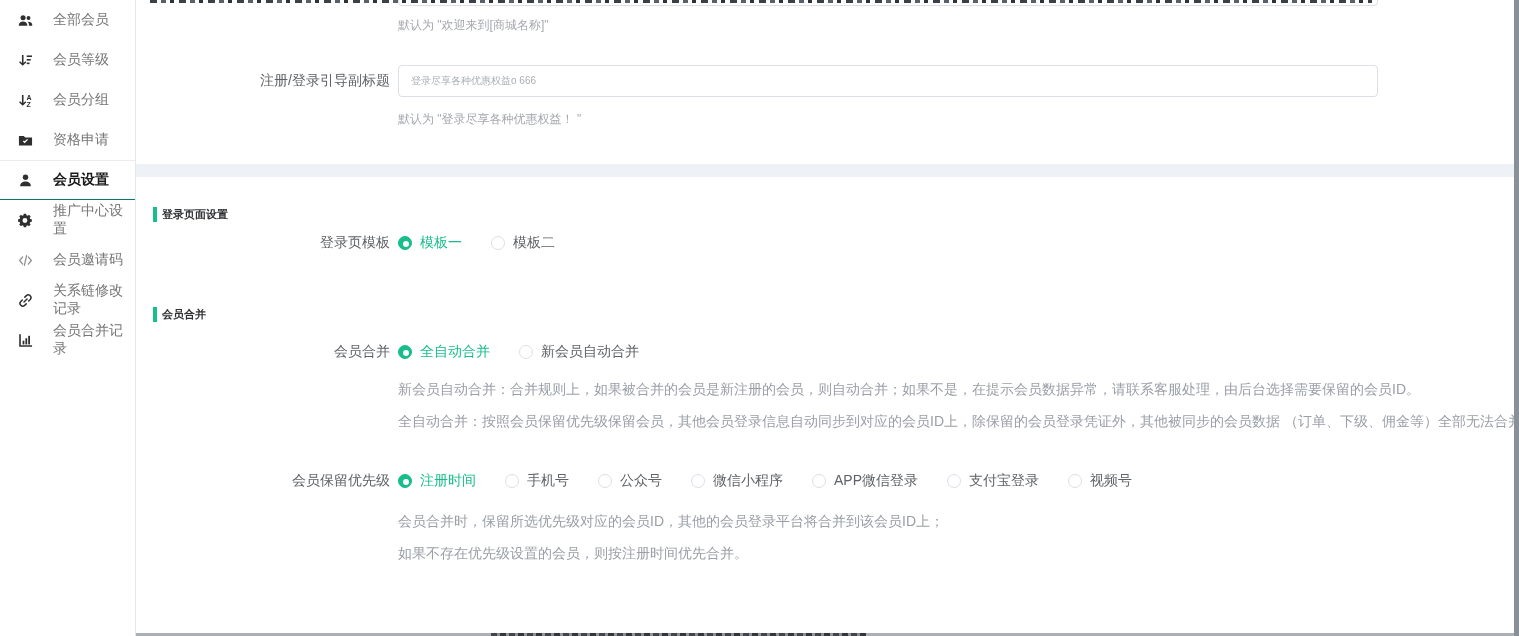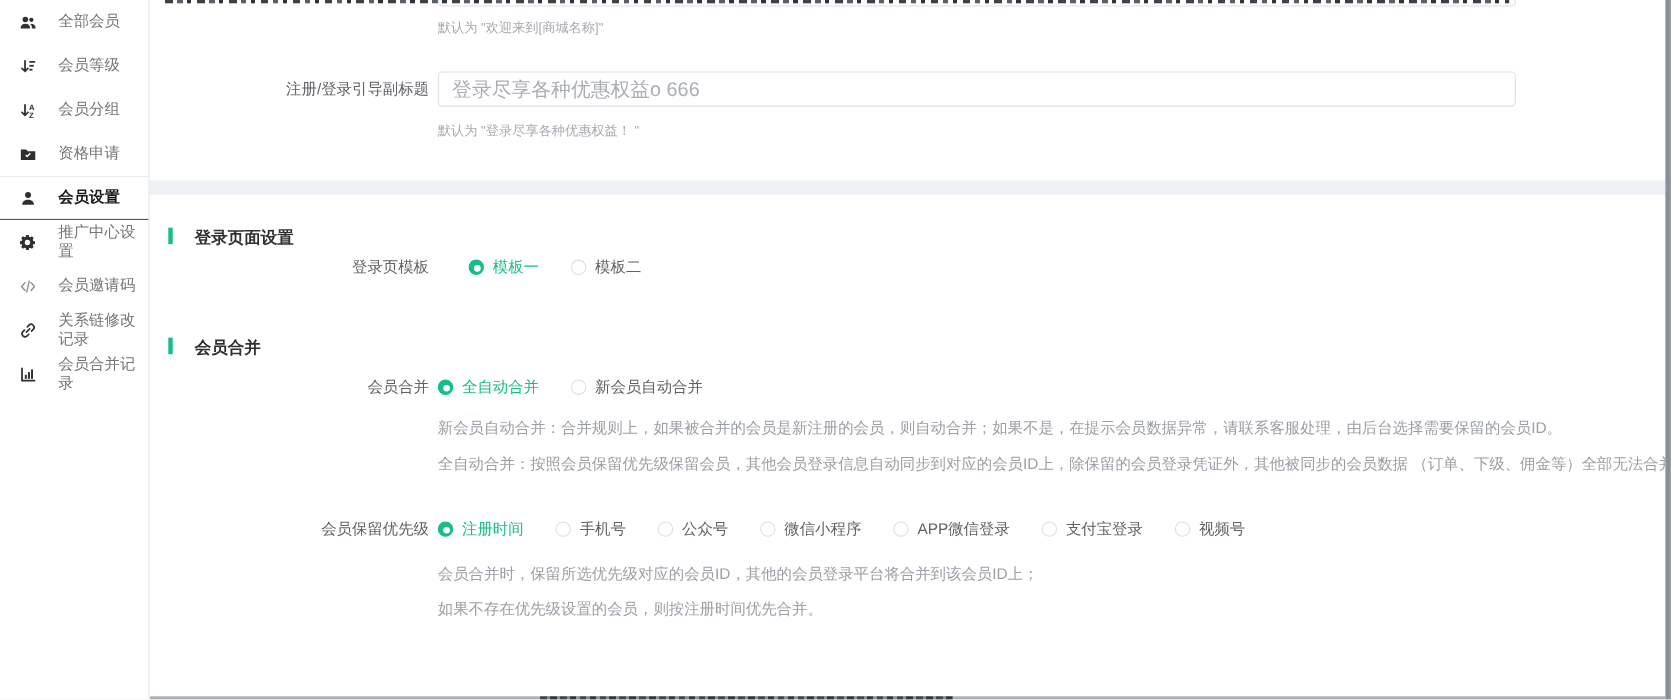--- a/index.html
+++ b/index.html
@@ -49,44 +49,44 @@
   .hint { position:absolute; left:262px; font-size:12px; color:#a5a8af; }
   .hint1 { top:17px; }
   .hint2 { top:111px; }
 
   .form-row { position:absolute; left:0; right:0; display:flex; align-items:center; }
   .row-label { width:254px; text-align:right; color:#5f6266; flex:0 0 254px; }
   .row-subtitle { top:65px; height:32px; }
   .text-input {
     margin-left:8px; width:980px; height:32px;
     border:1px solid #dcdfe6; border-radius:4px;
-    padding:0 12px; font-size:18px; color:#a9adb4;
+    padding:0 12px; font-size:10px; color:#a9adb4;
     font-family:"Liberation Sans","DejaVu Sans",sans-serif;
     outline:none; background:#fff;
   }
 
-  .sec-title { position:absolute; left:17px; display:flex; align-items:flex-start; gap:20px;
-    font-size:15px; font-weight:bold; color:#2e3033; }
+  .sec-title { position:absolute; left:17px; display:flex; align-items:flex-end; gap:5px;
+    font-size:11px; font-weight:bold; color:#2e3033; }
   .accent-bar { width:4px; height:15px; background:var(--accent); display:inline-block; }
   .card2 .sec-title { top:30px; }
   .card3 .sec-title { top:20px; }
 
   .radio-group { display:flex; align-items:center; margin-left:8px; gap:29px; }
   .radio-option { display:inline-flex; align-items:center; gap:8px; cursor:pointer; color:#5f6266; }
   .radio-dot {
     width:14px; height:14px; border-radius:50%;
     border:1px solid #dcdfe6; background:#fff; position:relative; flex:0 0 14px;
   }
   .radio-dot.checked { background:var(--accent); border-color:var(--accent); }
   .radio-dot.checked::after {
     content:""; position:absolute; left:4px; top:4px; width:6px; height:6px;
     border-radius:50%; background:#fff;
   }
   .radio-text.checked-text { color:var(--accent); }   
-  .card2 .form-row { top:50px; height:32px;gap:28px; }
+  .card2 .form-row { top:50px; height:32px; }
   .row-merge { top:49px; height:32px; }
   .row-priority { top:178px; height:32px; }
 
   .desc { position:absolute; left:262px; right:14px; color:#9a9ea5; font-size:14px; white-space:nowrap; }
   .desc-1 { top:94px; }
   .desc-2 { top:126px; }
   .desc-3 { top:226px; }
   .desc-4 { top:258px; }
 
   

